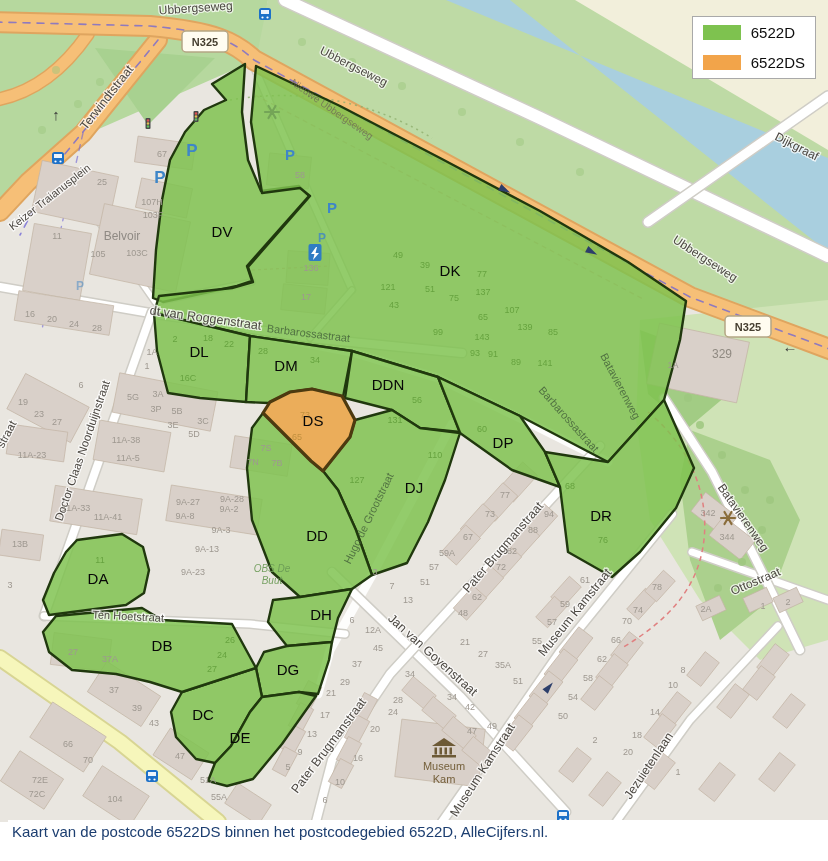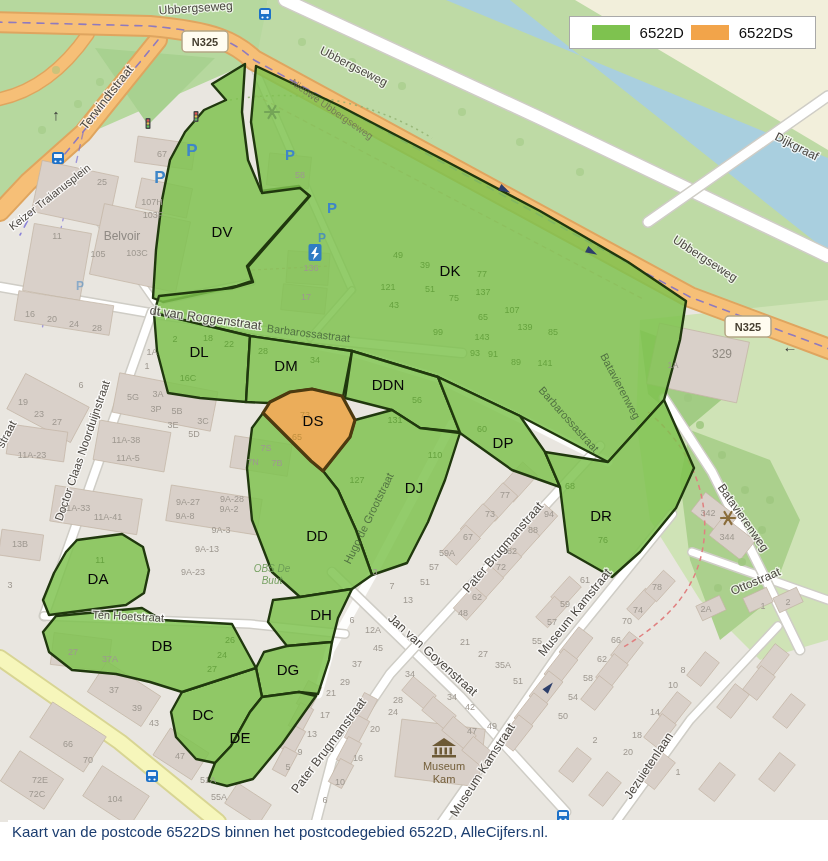--- a/index.html
+++ b/index.html
@@ -1,19 +1,19 @@
 <!DOCTYPE html>
 <html><head>
 <meta charset="utf-8">
 <style>
   html,body{margin:0;padding:0;background:#fff;font-family:"Liberation Sans",sans-serif;}
   #wrap{position:relative;width:828px;height:861px;overflow:hidden;background:#fff;}
   #m{position:absolute;top:0;left:0;display:block;}
   #legend{position:absolute;top:16px;right:12px;background:#fff;border:1px solid #a9a9a9;
-          padding:8px 22px;display:flex;gap:7px;z-index:5;}
+          padding:8px 10px;display:flex;flex-direction:column;gap:15px;z-index:5;}
   .lrow{display:flex;align-items:center;gap:10px;}
   .sw{width:38px;height:15px;display:inline-block;}
   .lt{font-size:15px;color:#0d0d0d;line-height:15px;}
   #caption{position:absolute;left:8px;bottom:0;width:828px;height:41px;background:#fff;
            color:#1c3e70;font-size:15px;line-height:19px;padding:2px 0 0 4px;box-sizing:border-box;z-index:4;}
   
   text{font-family:"Liberation Sans",sans-serif;}
   .rl{font-size:15px;fill:#070707;}
   .stl{font-size:12px;fill:#4d4943;paint-order:stroke;stroke:#ffffff;stroke-width:2.6px;stroke-opacity:.72;}
   .stg{font-size:11px;fill:#44603a;opacity:.82;}

